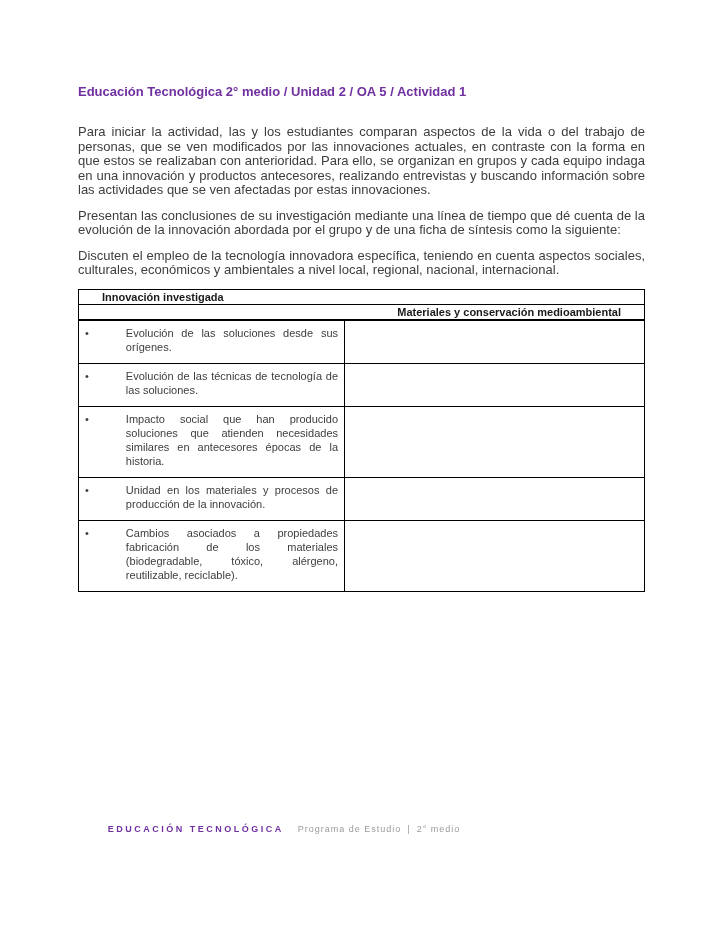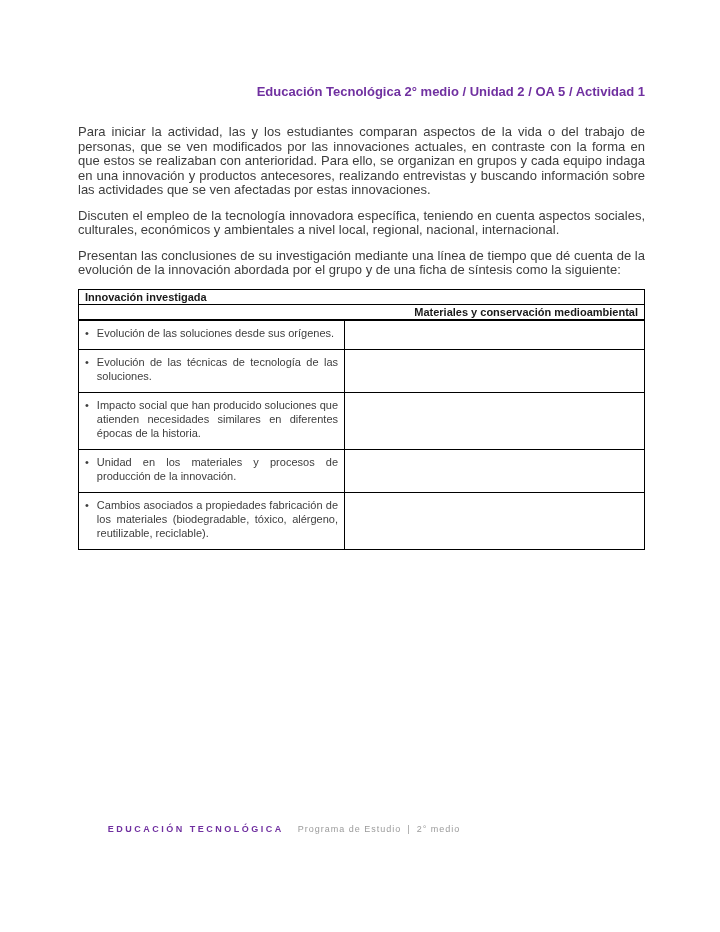--- a/index.html
+++ b/index.html
@@ -17,21 +17,21 @@
   .content {
     position: absolute;
     left: 78px;
     width: 567px;
     top: 84px;
   }
   .doc-title {
     color: #7030a0;
     font-size: 13px;
     font-weight: bold;
-    text-align: right;
+    text-align: left;
     margin-bottom: 26px;
   }
   .para {
     font-size: 13px;
     line-height: 14.5px;
     text-align: justify;
     margin-bottom: 11px;
     color: #3d3d3d;
   }
   table.ficha {
@@ -39,35 +39,35 @@
     border-collapse: collapse;
     margin-top: 4px;
   }
   table.ficha, table.ficha th, table.ficha td {
     border: 1.4px solid #000000;
   }
   table.ficha th {
     font-size: 11px;
     font-weight: bold;
     text-align: left;
-    padding: 1px 6px;
+    padding: 1px 23px;
     color: #1a1a1a;
   }
   table.ficha th.thick-bottom { border-bottom: 2.2px solid #000000; text-align: right; }
   table.ficha td {
     vertical-align: top;
     font-size: 11px;
     line-height: 14px;
     padding: 5px 6px 9px 6px;
   }
   td.bullet-cell { width: 47%; }
   td.answer-cell { width: 53%; }
   .bullet-wrap { display: flex; gap: 8px; }
   .bullet-glyph { flex: 0 0 auto; line-height: 14px; }
-  .bullet-text { text-align: justify; }
+  .bullet-text { text-align: justify; margin-left: 29px; }
   .footer {
     position: absolute;
     left: 0;
     width: 568px;
     top: 824px;
     text-align: center;
     font-size: 9px;
     white-space: nowrap;
   }
   .footer .brand {
@@ -84,22 +84,22 @@
 </style>
 </head>
 <body>
 
 <div class="page">
   <div class="content">
 
     <div class="doc-title">Educación Tecnológica 2° medio / Unidad 2 / OA 5 / Actividad 1</div>
 
     <p class="para">Para iniciar la actividad, las y los estudiantes comparan aspectos de la vida o del trabajo de personas, que se ven modificados por las innovaciones actuales, en contraste con la forma en que estos se realizaban con anterioridad. Para ello, se organizan en grupos y cada equipo indaga en una innovación y productos antecesores, realizando entrevistas y buscando información sobre las actividades que se ven afectadas por estas innovaciones.</p>
+    <p class="para">Presentan las conclusiones de su investigación mediante una línea de tiempo que dé cuenta de la evolución de la innovación abordada por el grupo y de una ficha de síntesis como la siguiente:</p>
     <p class="para">Discuten el empleo de la tecnología innovadora específica, teniendo en cuenta aspectos sociales, culturales, económicos y ambientales a nivel local, regional, nacional, internacional.</p>
-    <p class="para">Presentan las conclusiones de su investigación mediante una línea de tiempo que dé cuenta de la evolución de la innovación abordada por el grupo y de una ficha de síntesis como la siguiente:</p>
 
     <table class="ficha">
       <tbody>
         <tr>
           <th colspan="2">Innovación investigada</th>
         </tr>
         <tr>
           <th colspan="2" class="thick-bottom">Materiales y conservación medioambiental</th>
         </tr>
 
@@ -120,21 +120,21 @@
               <span class="bullet-text">Evolución de las técnicas de tecnología de las soluciones.</span>
             </div>
           </td>
           <td class="answer-cell"></td>
         </tr>
 
         <tr>
           <td class="bullet-cell">
             <div class="bullet-wrap">
               <span class="bullet-glyph">•</span>
-              <span class="bullet-text">Impacto social que han producido soluciones que atienden necesidades similares en diferentes épocas de la historia.</span>
+              <span class="bullet-text">Impacto social que han producido soluciones que atienden necesidades similares en antecesores épocas de la historia.</span>
             </div>
           </td>
           <td class="answer-cell"></td>
         </tr>
 
         <tr>
           <td class="bullet-cell">
             <div class="bullet-wrap">
               <span class="bullet-glyph">•</span>
               <span class="bullet-text">Unidad en los materiales y procesos de producción de la innovación.</span>

